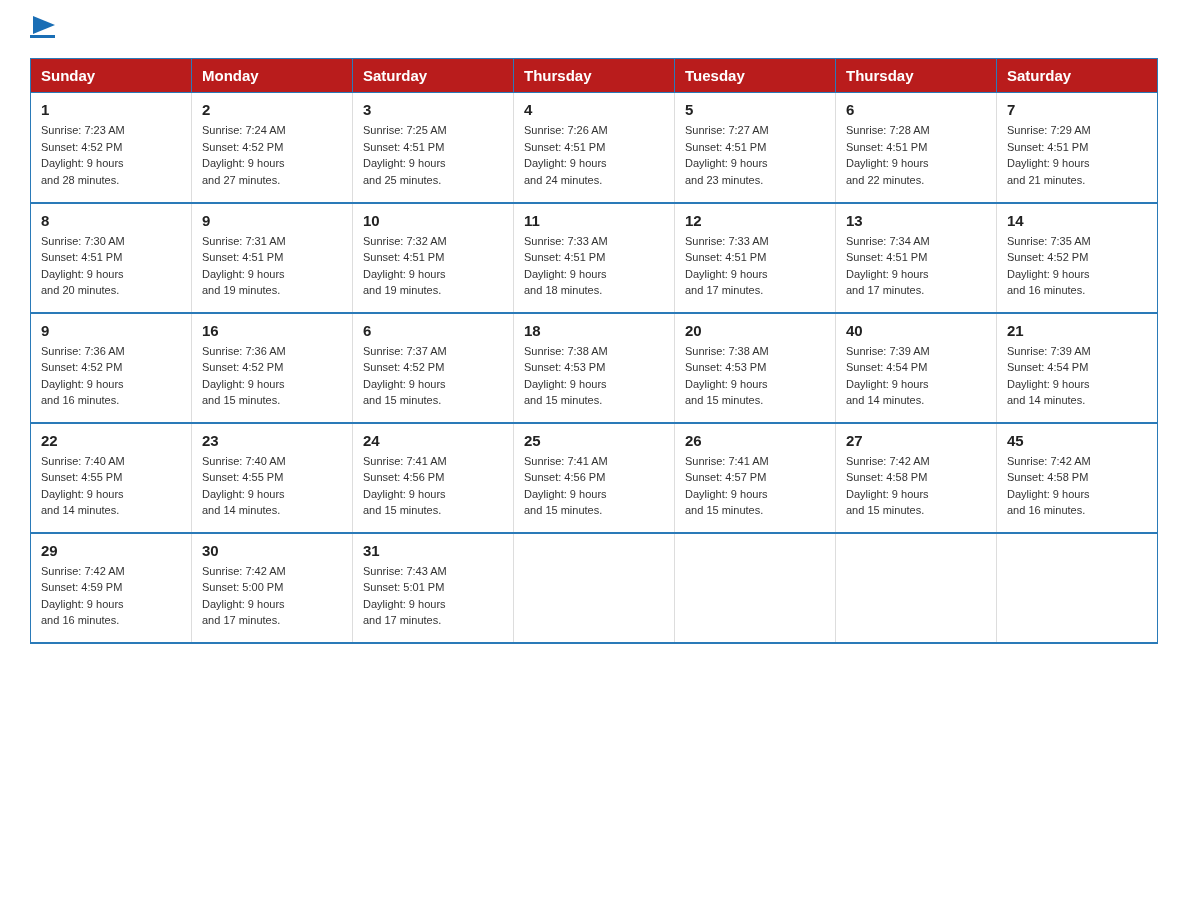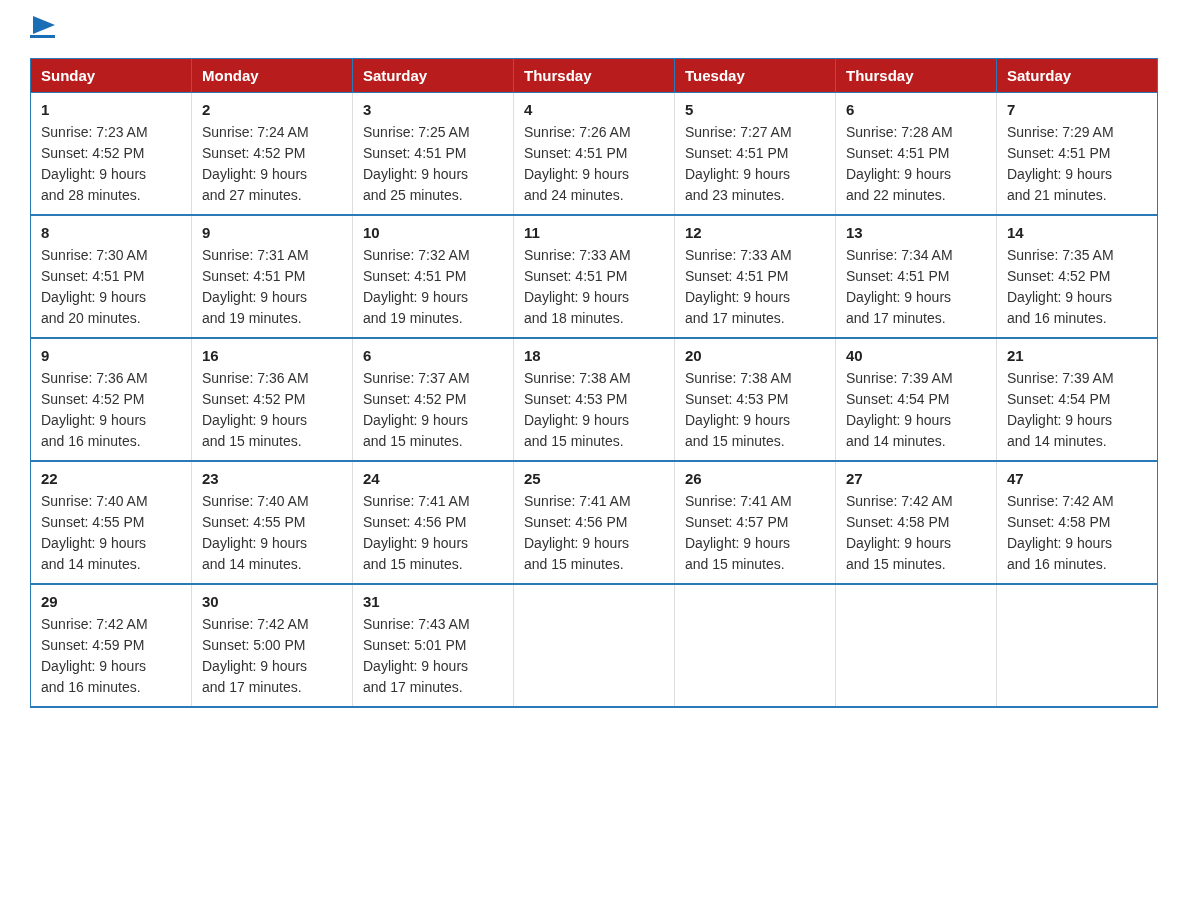--- a/index.html
+++ b/index.html
@@ -65,21 +65,21 @@
       border-right: 1px solid #2a7ab8;
     }
     .day-num {
       font-size: 15px;
       font-weight: bold;
       color: #222;
       display: block;
       margin-bottom: 4px;
     }
     .day-info {
-      font-size: 14px;
+      font-size: 11px;
       color: #333;
       line-height: 1.5;
     }
     .empty-cell {
       background: #fff;
     }
     .logo-text-general {
       font-size: 30px;
       font-weight: bold;
       color: #333;
@@ -246,21 +246,21 @@
       </td>
         <td>
         <span class="day-num">26</span>
         <div class="day-info">Sunrise: 7:41 AM<br>Sunset: 4:57 PM<br>Daylight: 9 hours<br>and 15 minutes.</div>
       </td>
         <td>
         <span class="day-num">27</span>
         <div class="day-info">Sunrise: 7:42 AM<br>Sunset: 4:58 PM<br>Daylight: 9 hours<br>and 15 minutes.</div>
       </td>
         <td>
-        <span class="day-num">47</span>
+        <span class="day-num">45</span>
         <div class="day-info">Sunrise: 7:42 AM<br>Sunset: 4:58 PM<br>Daylight: 9 hours<br>and 16 minutes.</div>
       </td>
       </tr>
       <tr>
         <td>
         <span class="day-num">29</span>
         <div class="day-info">Sunrise: 7:42 AM<br>Sunset: 4:59 PM<br>Daylight: 9 hours<br>and 16 minutes.</div>
       </td>
         <td>
         <span class="day-num">30</span>

